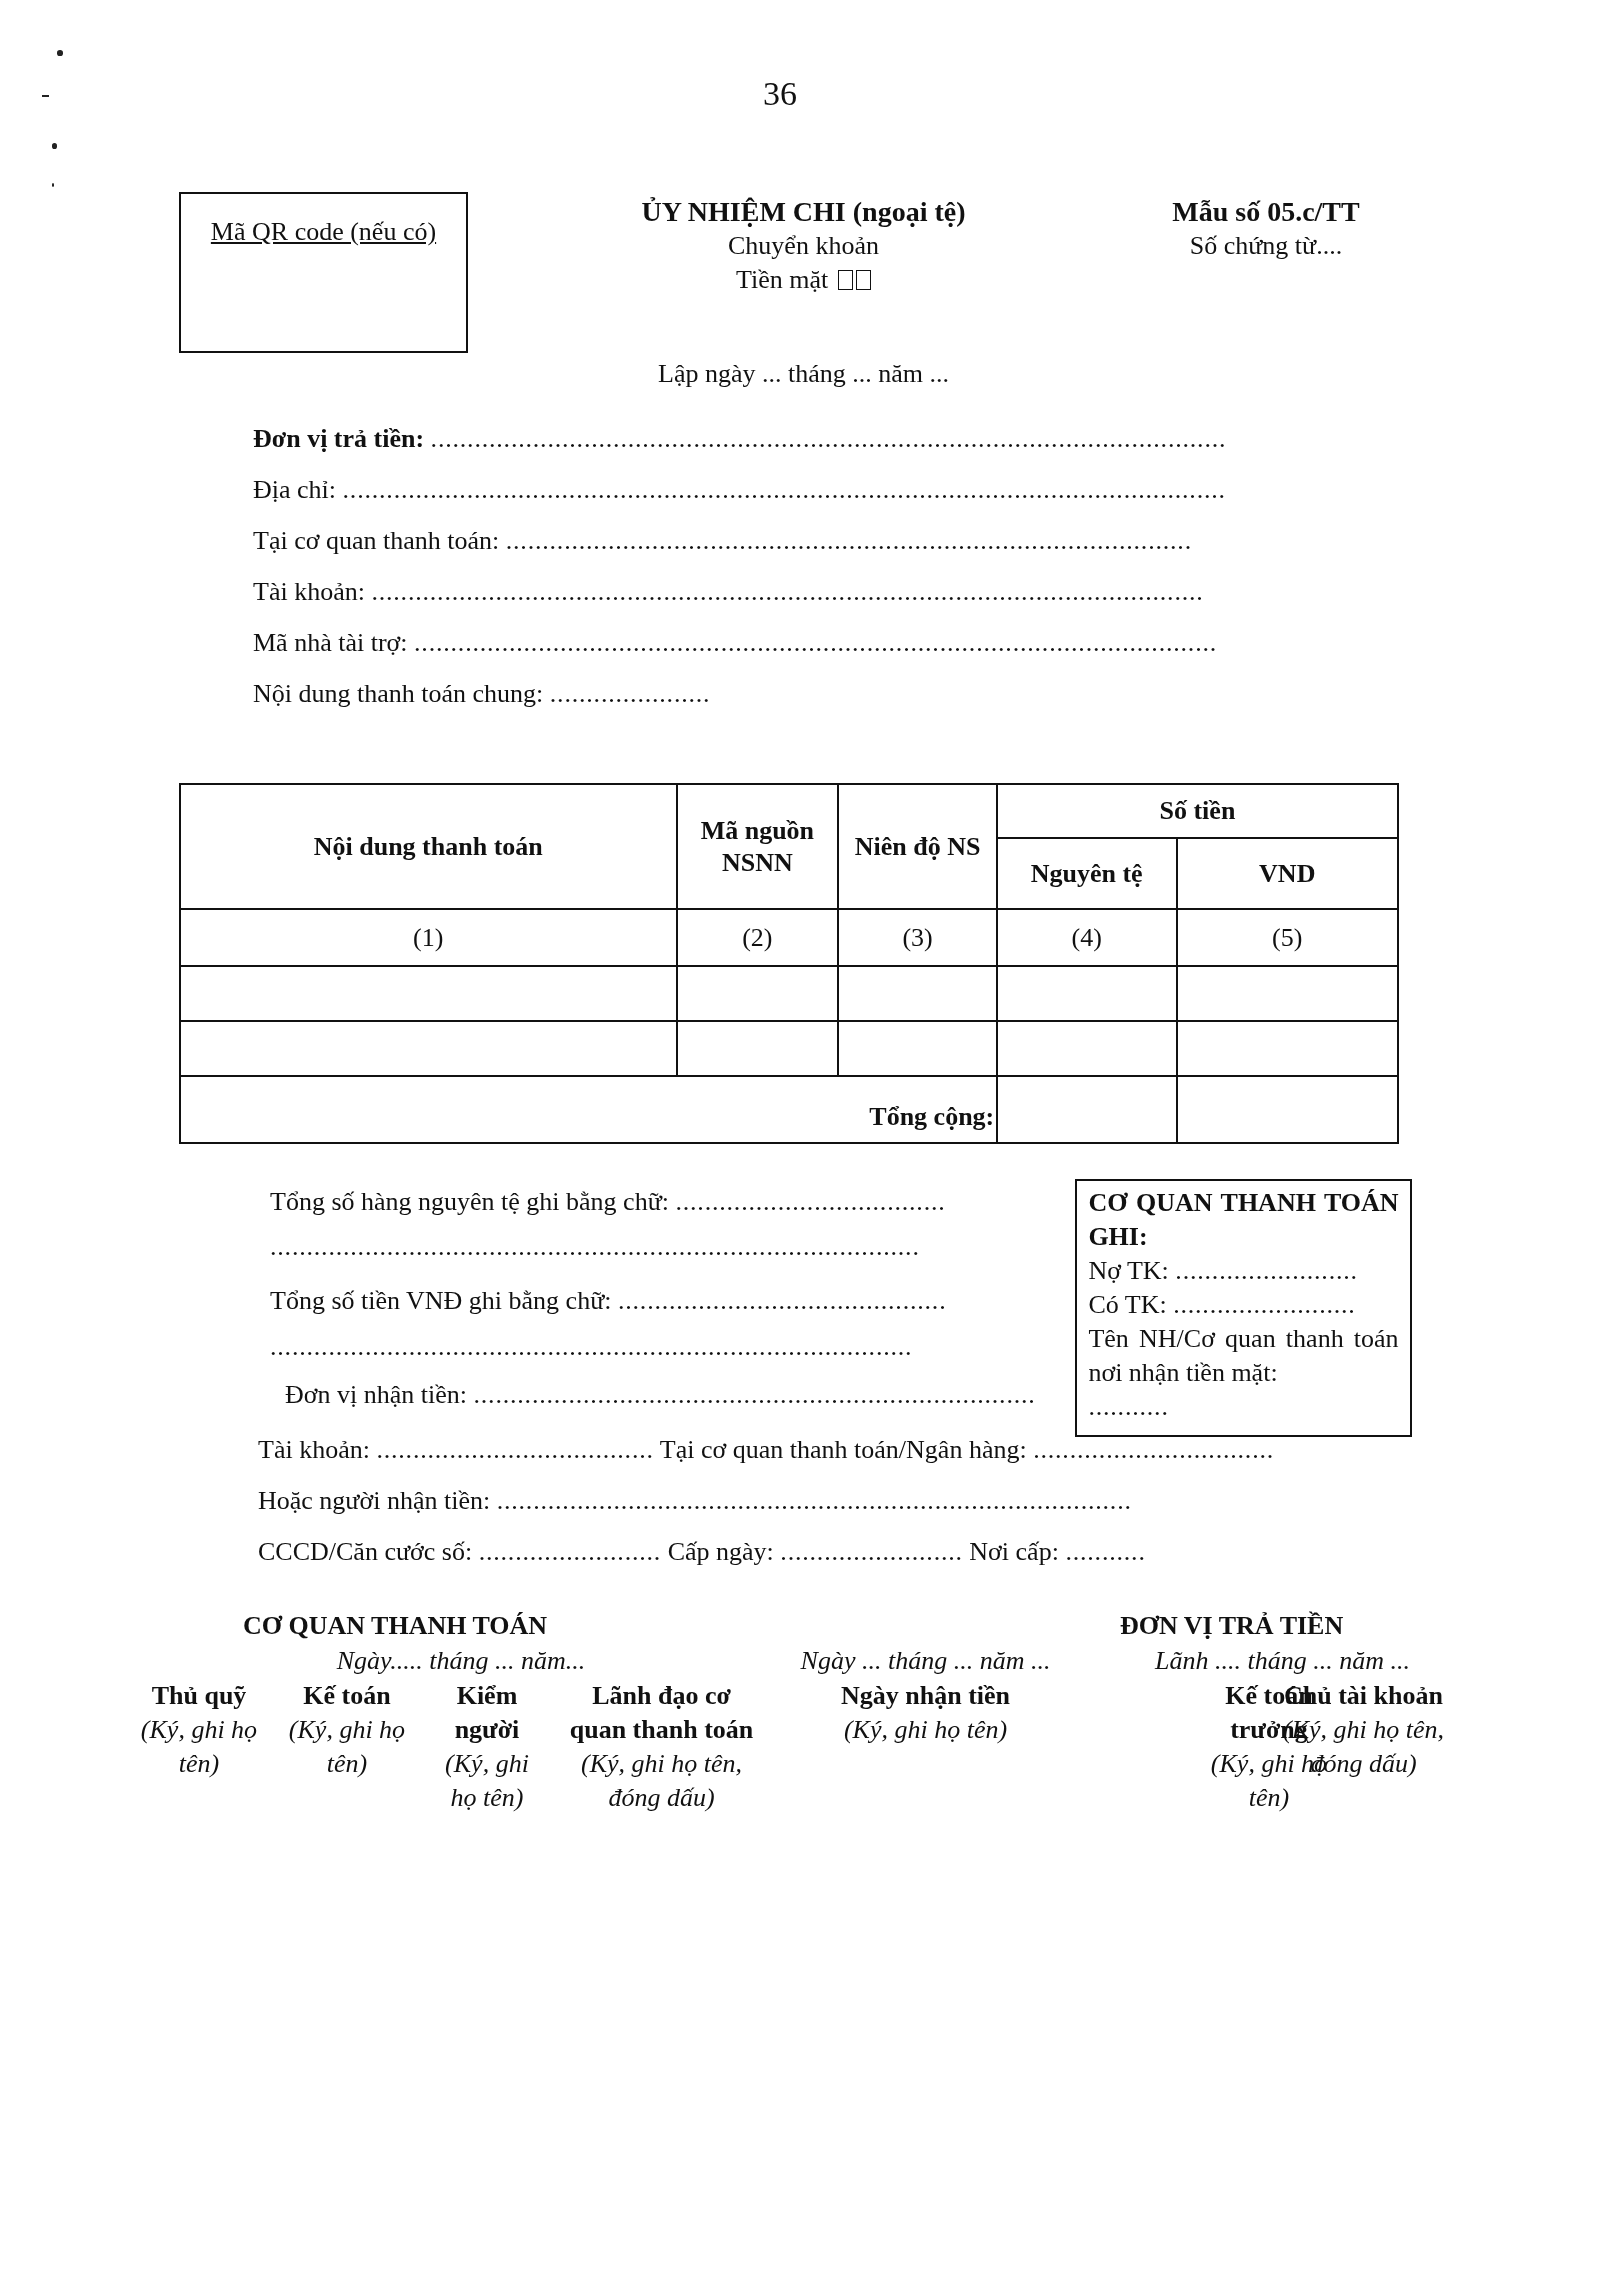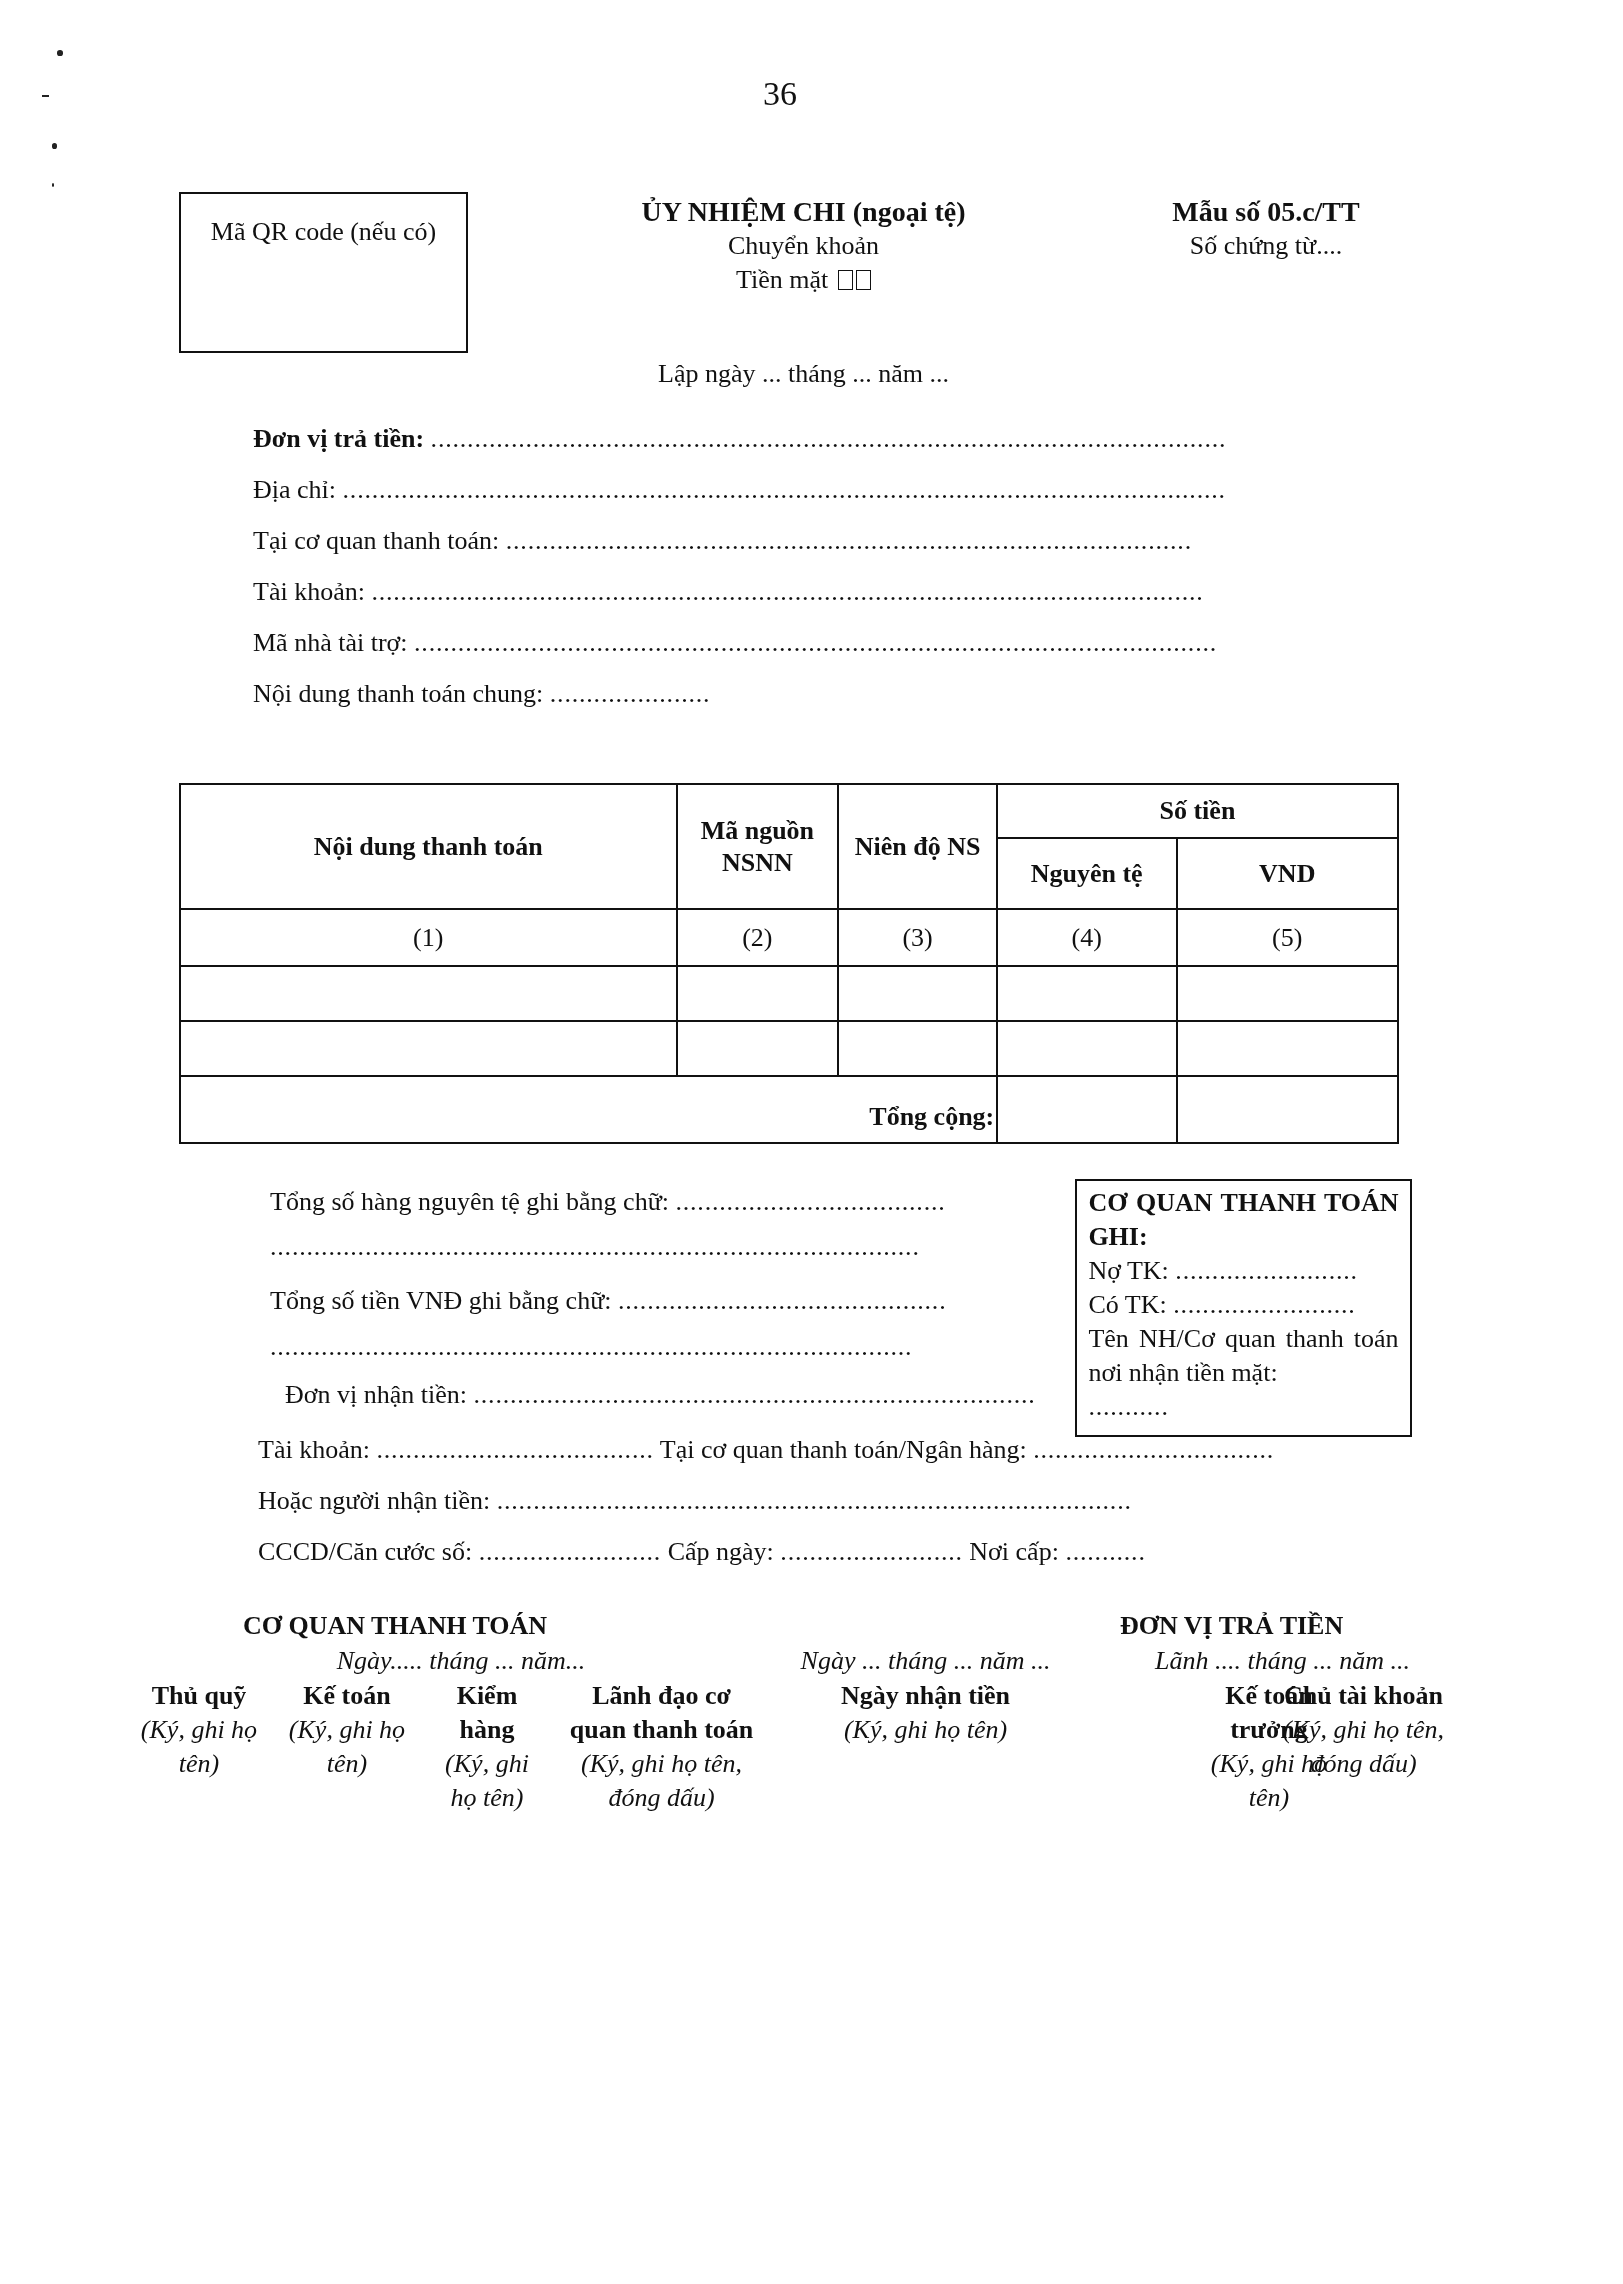--- a/index.html
+++ b/index.html
@@ -10,21 +10,21 @@
   .abs { position: absolute; }
   .page-number { left: 763px; top: 75px; font-size: 34px; }
   .qr-box {
     left: 179px; top: 192px; width: 289px; height: 161px;
     border: 2.4px solid #111; box-sizing: border-box;
   }
   .qr-box .cell1 {
     height: 81px; border-bottom: 2.4px solid #111; text-align: center;
     font-size: 26px; line-height: 32px; padding-top: 6.5px; box-sizing: border-box;
   }
-  .qr-box .cell2 { text-align: center; font-size: 26px; padding-top: 23px; }
+  .qr-box .cell2 { text-align: center; font-size: 26px; padding-top: 23px; text-decoration: underline; }
   .header-center { left: 568px; top: 195px; width: 471px; text-align: center; font-size: 26px; line-height: 34px; }
   .header-center .title { font-weight: bold; font-size: 28px; }
   .checkbox { display: inline-block; width: 13px; height: 18px; border: 1.6px solid #111; margin-left: 3.2px; vertical-align: -1.6px; }
   .header-right { left: 1128px; top: 195px; width: 276px; text-align: center; font-size: 26px; line-height: 34px; }
   .header-right .form-no { font-weight: bold; font-size: 28px; }
   .date-line { left: 568px; top: 359px; width: 471px; text-align: center; font-size: 26px; }
   .field { font-size: 26px; white-space: nowrap; }
   .field .lbl-bold { font-weight: bold; }
   .dots { letter-spacing: 0.8px; }
   table.payments {
@@ -208,21 +208,21 @@
 
 <div class="abs sig-col" style="left:138px;top:1679px;width:122px;">
   <div class="role">Thủ quỹ</div>
   <div class="note">(Ký, ghi họ tên)</div>
 </div>
 <div class="abs sig-col" style="left:288px;top:1679px;width:118px;">
   <div class="role">Kế toán</div>
   <div class="note">(Ký, ghi họ tên)</div>
 </div>
 <div class="abs sig-col" style="left:430px;top:1679px;width:114px;">
-  <div class="role">Kiểm hàng</div>
+  <div class="role">Kiểm người</div>
   <div class="note">(Ký, ghi họ tên)</div>
 </div>
 <div class="abs sig-col" style="left:568px;top:1679px;width:187px;">
   <div class="role">Lãnh đạo cơ quan thanh toán</div>
   <div class="note">(Ký, ghi họ tên, đóng dấu)</div>
 </div>
 
 <div class="abs sig-date" style="left:763px;top:1646px;width:325px;">Ngày ... tháng ... năm ...</div>
 <div class="abs sig-col" style="left:804px;top:1679px;width:243px;">
   <div class="role">Ngày nhận tiền</div>

